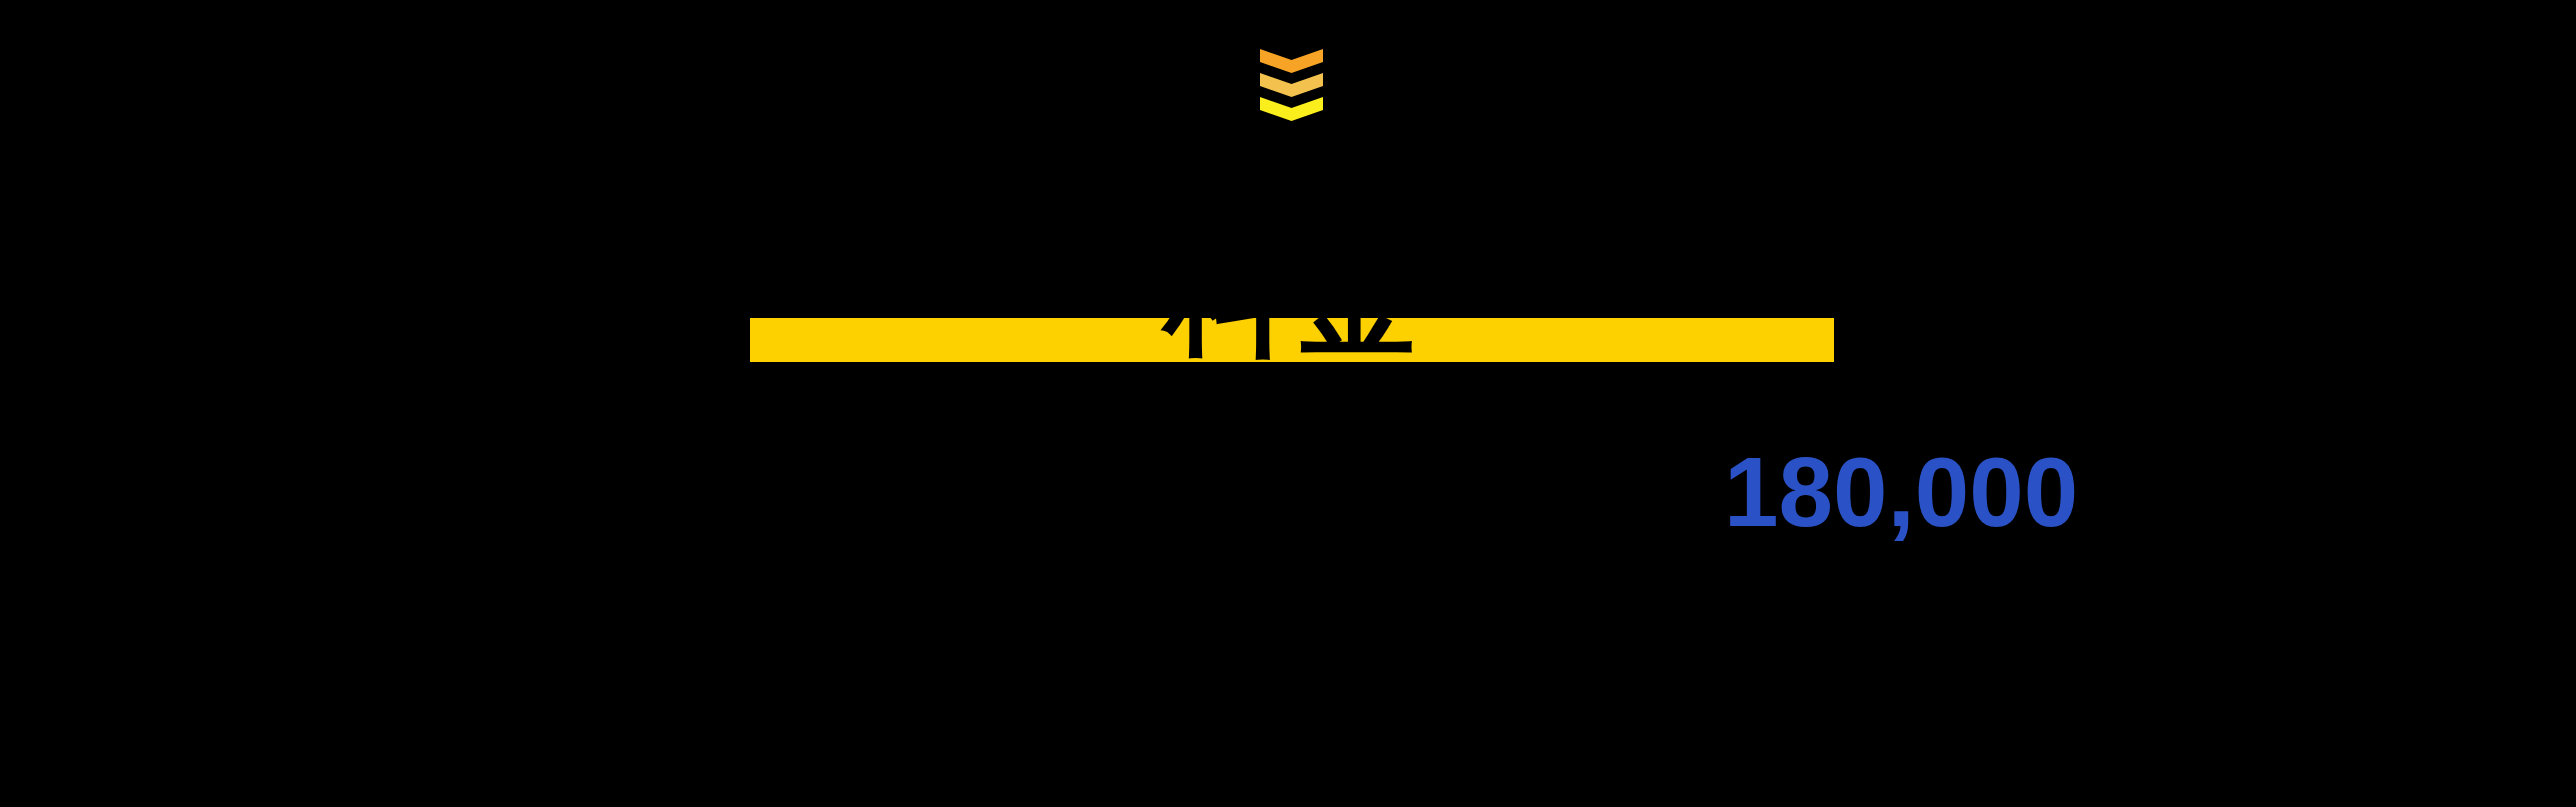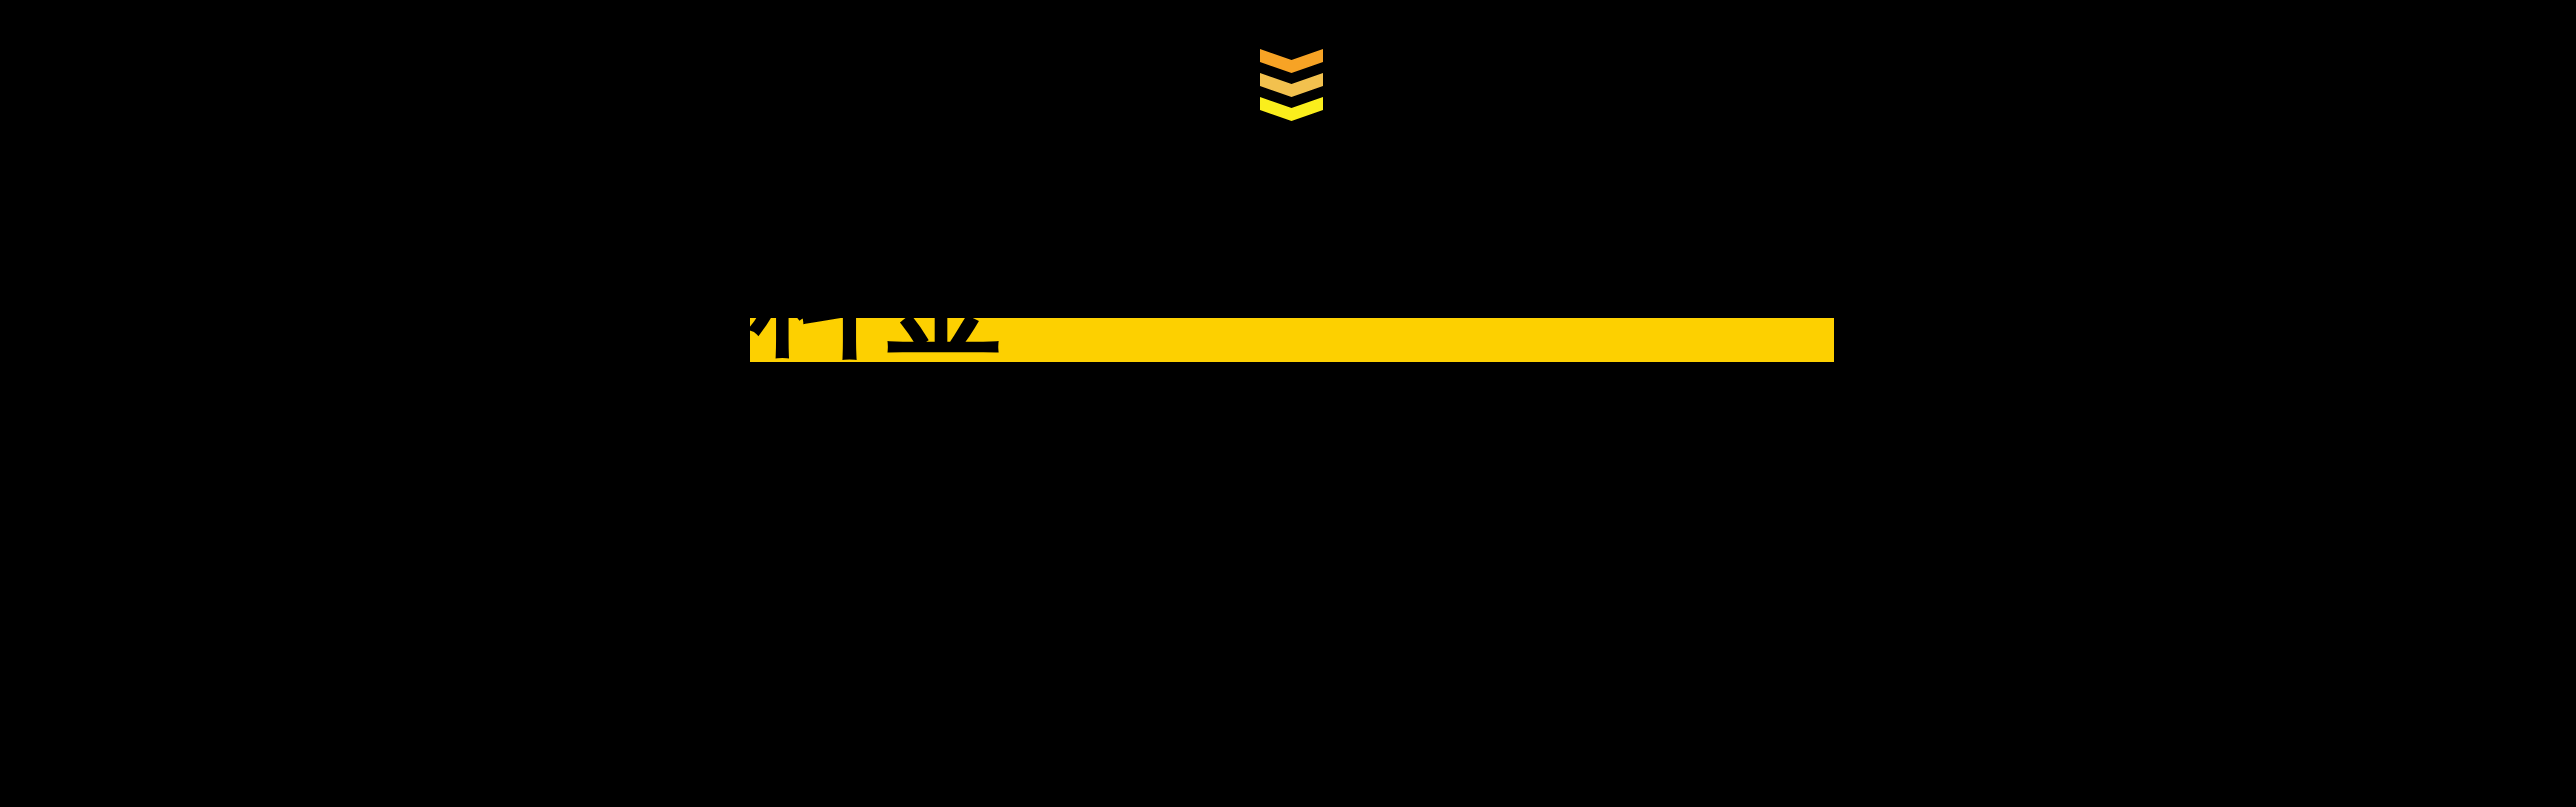--- a/index.html
+++ b/index.html
@@ -43,21 +43,21 @@
     width: 1084px;
     height: 44px;
   }
   .title-text {
     position: absolute;
     left: 750px;
     top: 228px;
     width: 1084px;
     height: 138px;
     line-height: 138px;
-    text-align: left;
+    text-align: center;
     font-size: 127px;
     font-weight: 700;
     letter-spacing: 1.8px;
     white-space: nowrap;
   }
 
   
   .price {
     position: absolute;
     top: 443px;
@@ -84,15 +84,18 @@
     <span class="chev c1" style="background: rgb(247, 163, 37);"></span>
     <span class="chev c2" style="background: rgb(242, 193, 78);"></span>
     <span class="chev c3" style="background: rgb(250, 238, 28);"></span>
   </div>
 
   <div class="title-bar" style="background: rgb(253, 208, 0);"></div>
 
   <div class="title-text" style="color: rgb(0, 0, 0);">料金</div>
 
 
+  <div class="price price-high" style="color: rgb(42, 82, 198);">
+    <span class="amount">180,000</span><span class="unit"></span>
+  </div>
 
 </div>
 
 
 </body></html>

